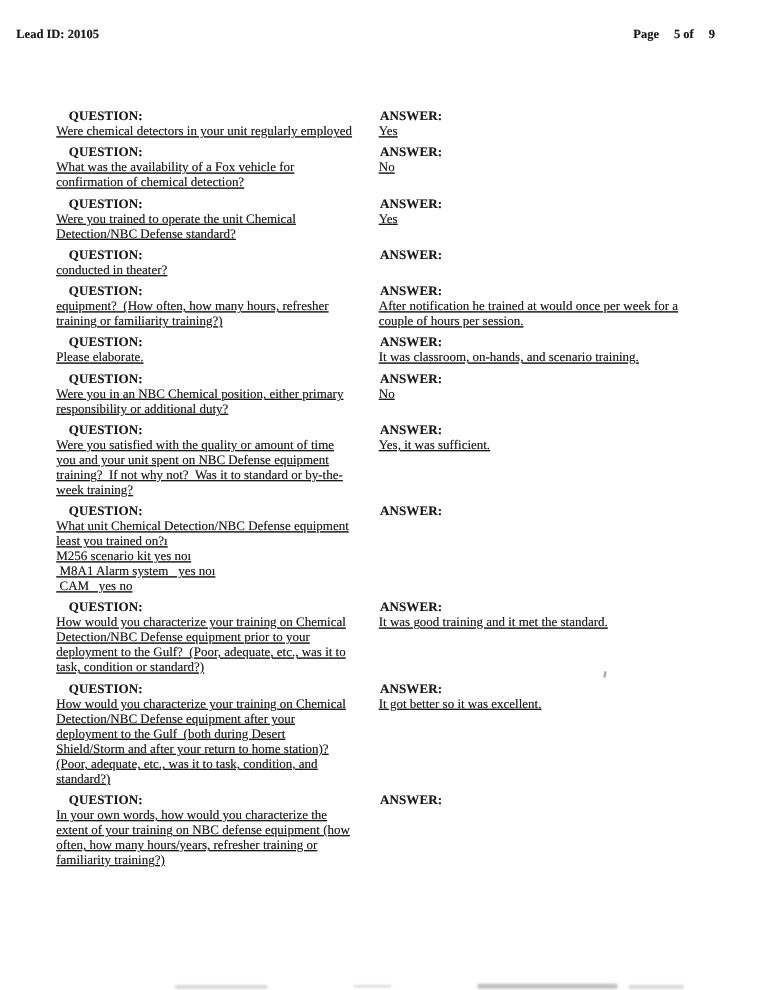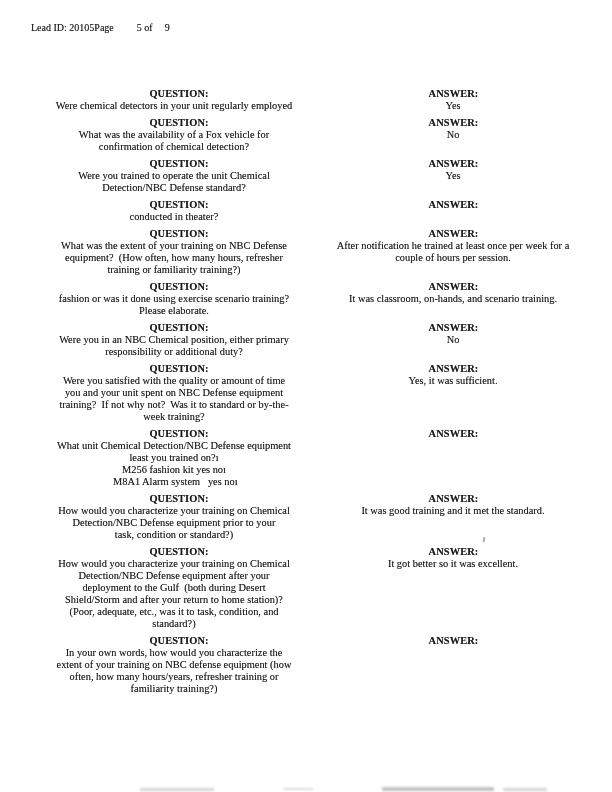--- a/index.html
+++ b/index.html
@@ -10,49 +10,50 @@
     margin: 0 auto;
     background: #ffffff;
     overflow: hidden;
     font-family: "Liberation Serif", "DejaVu Serif", serif;
     color: #1a1a1a;
     text-shadow: 0 0 0.5px rgba(25,25,25,0.5);
   }
   .doc-header {
     position: absolute;
     top: 22px;
-    left: 31px;
+    left: 13px;
     right: 40px;
     display: flex;
+    justify-content: space-between;
     font-size: 10px;
     line-height: 11px;
+    font-weight: bold;
   }
   .page-num span { display: inline-block; }
-  .page-num .pn-current { margin-left: 23px; }
+  .page-num .pn-current { margin-left: 12px; }
   .page-num .pn-total { margin-left: 12px; }
   .qa-list {
     position: absolute;
     top: 88px;
     left: 0;
     width: 612px;
   }
   .row {
     display: flex;
     align-items: flex-start;
     margin-bottom: 5px;
     font-size: 10.4px;
     line-height: 12px;
-    text-align: center;
   }
   .q-col { margin-left: 45px; width: 258px; flex: 0 0 258px; }
   .a-col { width: 300px; flex: 0 0 300px; }
   .label { font-weight: bold; letter-spacing: 0.1px; }
   .q-label { padding-left: 10px; }
   .a-label { padding-left: 1px; }
-  .line { white-space: pre; }
+  .line { white-space: pre; text-decoration: underline; }
   
   .artifact-tick {
     position: absolute;
     left: 483px;
     top: 537px;
     width: 1.5px;
     height: 5px;
     background: #8a8a8a;
     transform: rotate(8deg);
     opacity: 0.7;
@@ -137,39 +138,37 @@
     <div class="a-col">
       <div class="label a-label">ANSWER:</div>
       <div class="a-lines"></div>
     </div>
   </div>
 
   <div class="row">
     <div class="q-col">
       <div class="label q-label">QUESTION:</div>
       <div class="q-lines">
-            <div class="line">What was the extent of your training on NBC Defense</div>
             <div class="line">equipment?  (How often, how many hours, refresher</div>
             <div class="line">training or familiarity training?)</div>
           </div>
     </div>
     <div class="a-col">
       <div class="label a-label">ANSWER:</div>
       <div class="a-lines">
-            <div class="line">After notification he trained at least once per week for a</div>
+            <div class="line">After notification he trained at would once per week for a</div>
             <div class="line">couple of hours per session.</div>
           </div>
     </div>
   </div>
 
   <div class="row">
     <div class="q-col">
       <div class="label q-label">QUESTION:</div>
       <div class="q-lines">
-            <div class="line">fashion or was it done using exercise scenario training?</div>
             <div class="line">Please elaborate.</div>
           </div>
     </div>
     <div class="a-col">
       <div class="label a-label">ANSWER:</div>
       <div class="a-lines">
             <div class="line">It was classroom, on-hands, and scenario training.</div>
           </div>
     </div>
   </div>
@@ -207,36 +206,38 @@
           </div>
     </div>
   </div>
 
   <div class="row">
     <div class="q-col">
       <div class="label q-label">QUESTION:</div>
       <div class="q-lines">
             <div class="line">What unit Chemical Detection/NBC Defense equipment</div>
             <div class="line">least you trained on?ı</div>
-            <div class="line">M256 fashion kit yes noı</div>
+            <div class="line">M256 scenario kit yes noı</div>
             <div class="line"> M8A1 Alarm system   yes noı</div>
+            <div class="line"> CAM   yes no</div>
           </div>
     </div>
     <div class="a-col">
       <div class="label a-label">ANSWER:</div>
       <div class="a-lines"></div>
     </div>
   </div>
 
   <div class="row">
     <div class="q-col">
       <div class="label q-label">QUESTION:</div>
       <div class="q-lines">
             <div class="line">How would you characterize your training on Chemical</div>
             <div class="line">Detection/NBC Defense equipment prior to your</div>
+            <div class="line">deployment to the Gulf?  (Poor, adequate, etc., was it to</div>
             <div class="line">task, condition or standard?)</div>
           </div>
     </div>
     <div class="a-col">
       <div class="label a-label">ANSWER:</div>
       <div class="a-lines">
             <div class="line">It was good training and it met the standard.</div>
           </div>
     </div>
   </div>

